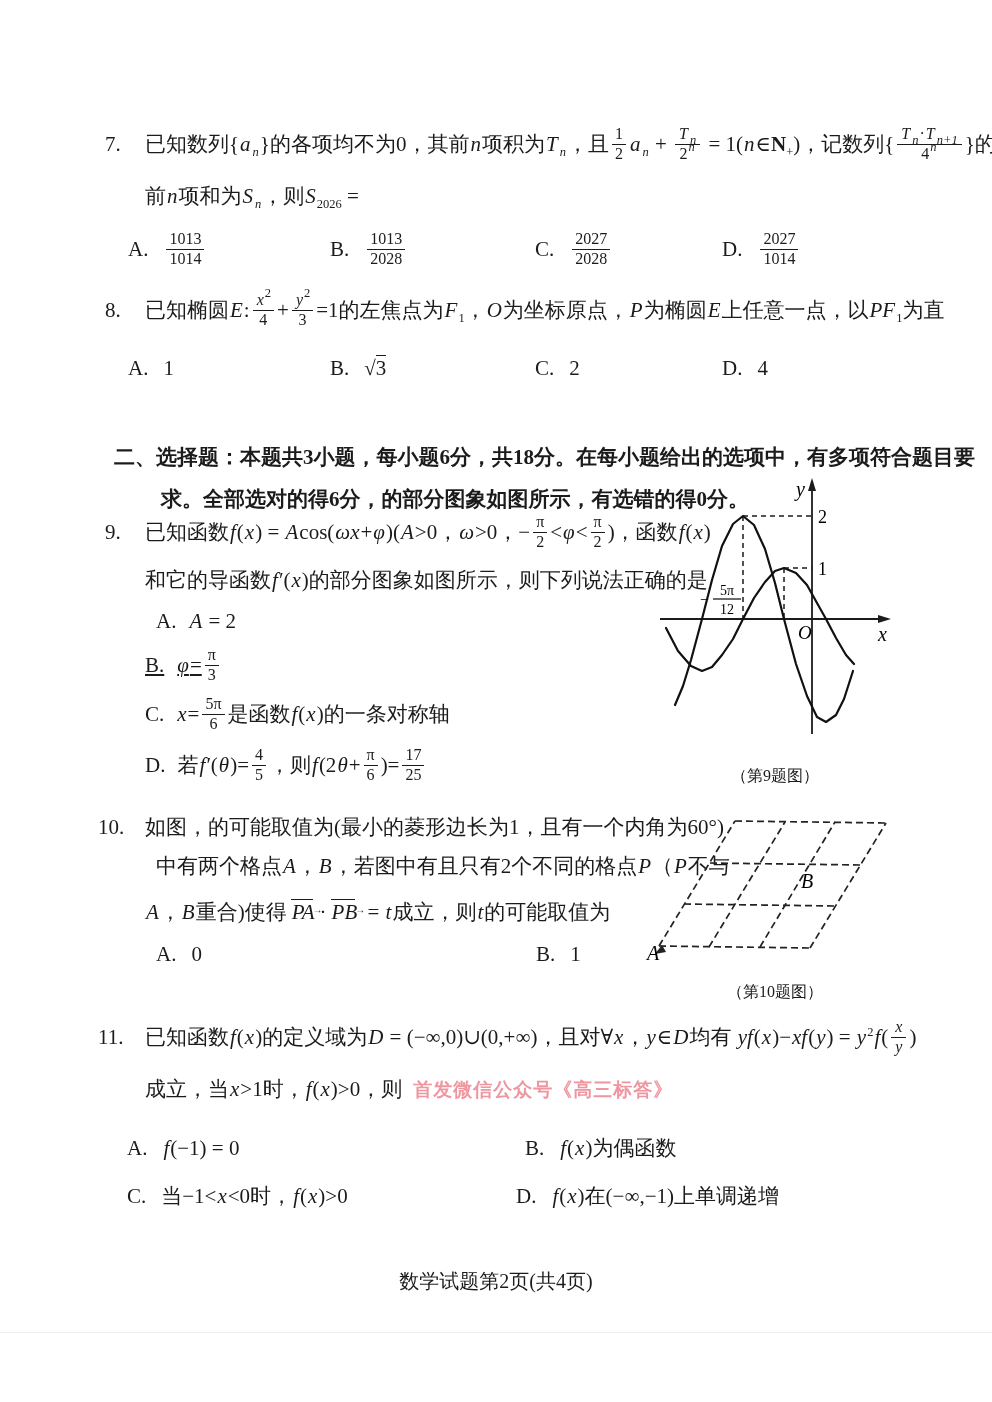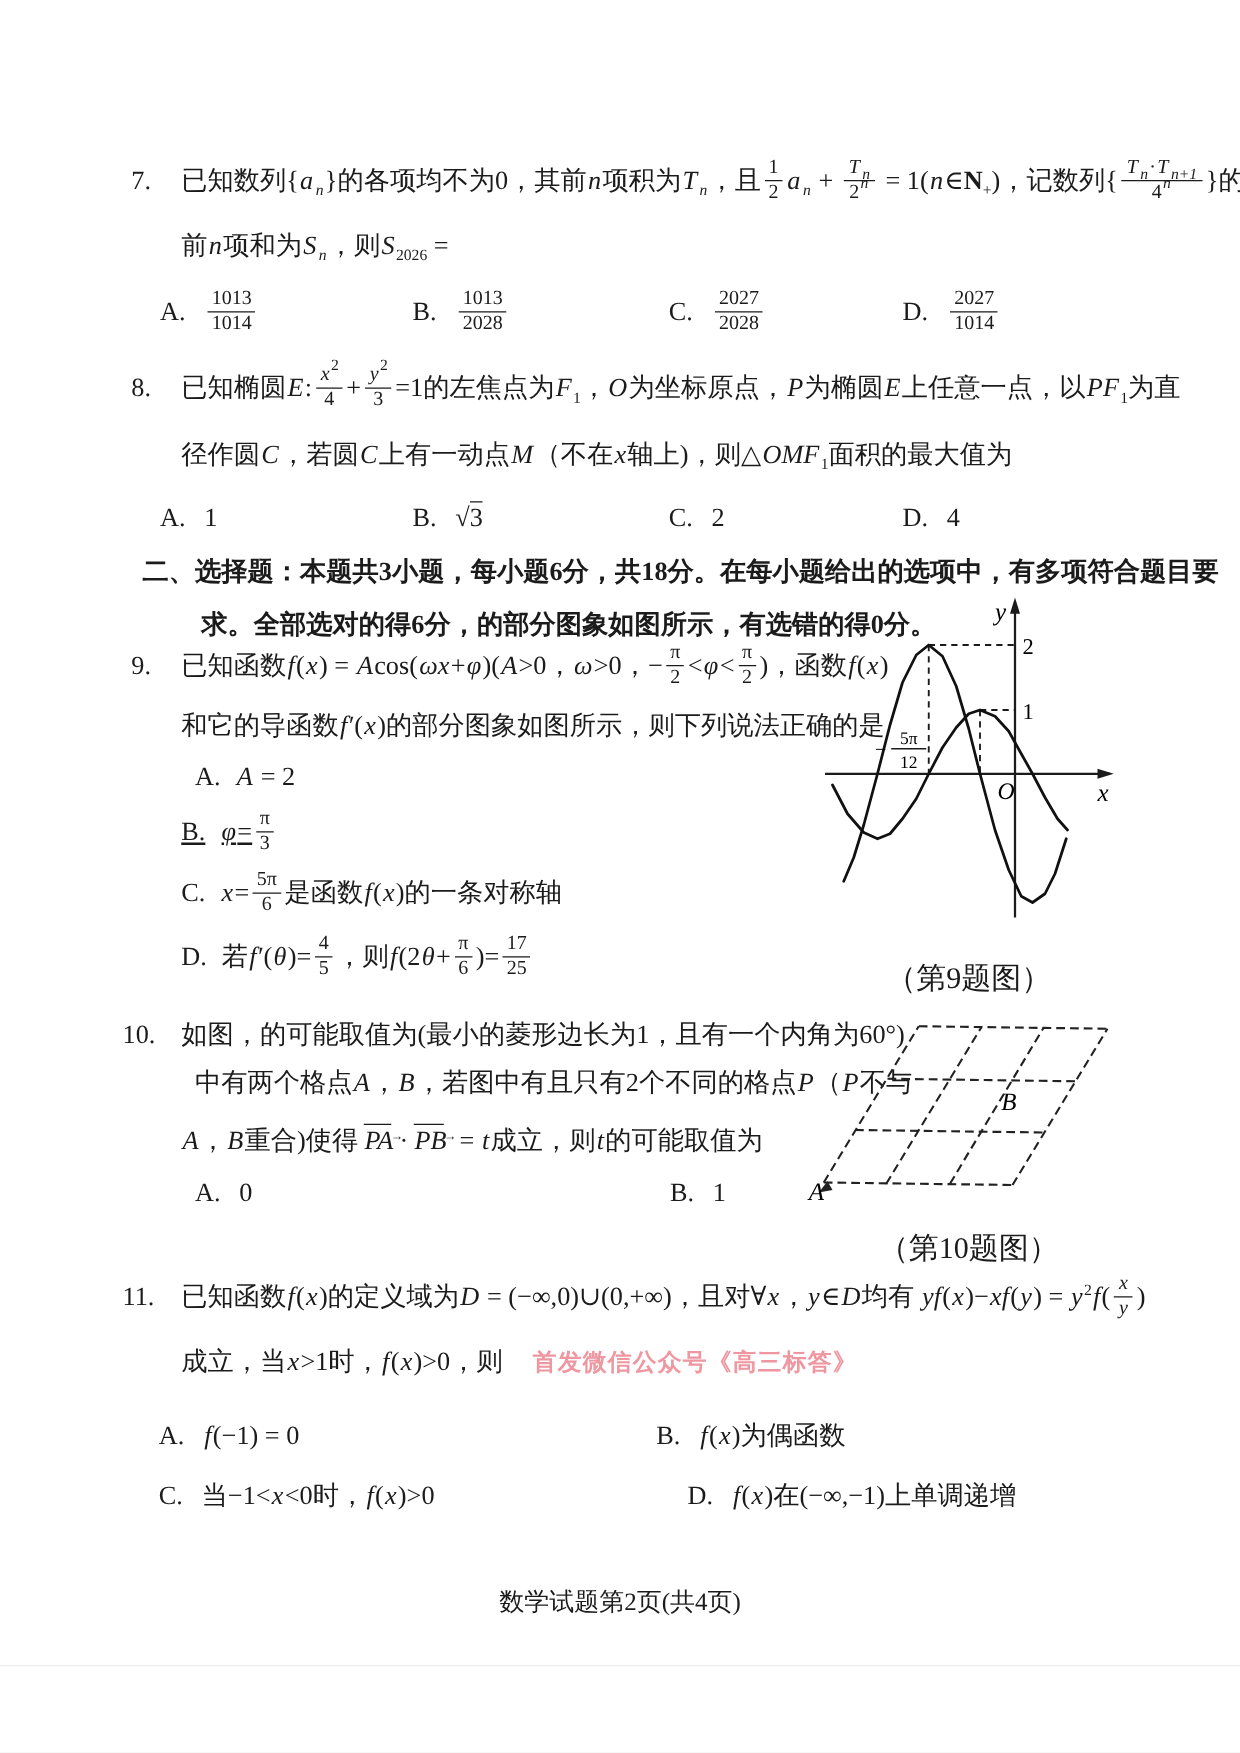--- a/index.html
+++ b/index.html
@@ -32,23 +32,23 @@
   .bd{font-weight:bold;}
   .ovl{border-top:1.4px solid #1b1b1b;}
   .vec{font-style:italic;position:relative;margin:0 4px;padding:0 1px;}
   .vec::before{content:"";position:absolute;left:0;right:3px;top:-1px;border-top:1.3px solid #1b1b1b;}
   .vec::after{content:"→";position:absolute;right:-7px;top:-12px;font-size:10px;font-style:normal;}
   .optrow{position:relative;}
   .opt{position:absolute;top:0;white-space:nowrap;}
   .olabel{margin-right:15px;}
   .p9opt{white-space:nowrap;}
   .p9opt .olabel{margin-right:12px;}
-  .wm{color:#ee97a0;font-family:"Liberation Sans","DejaVu Sans",sans-serif;font-size:19px;margin-left:24px;letter-spacing:1px;font-weight:bold;}
+  .wm{color:#ee97a0;font-family:"Liberation Sans","DejaVu Sans",sans-serif;font-size:19px;margin-left:11px;letter-spacing:1px;font-weight:bold;}
   .fig{position:absolute;}
-  .figcap{text-align:center;font-size:24px;white-space:nowrap;}
+  .figcap{text-align:center;font-size:16px;white-space:nowrap;}
   svg text{font-family:"Liberation Serif","DejaVu Serif",serif;}
   .svgit{font-style:italic;}
   .footer{position:absolute;top:1268px;left:0;width:100%;text-align:center;font-size:20px;}
   .scanline{position:absolute;left:0;right:0;top:1332px;border-top:1px solid #ededed;}
 </style>
 </head>
 <body>
 
 <div class="page">
 
@@ -63,21 +63,20 @@
       <span class="opt" style="left:225px"><span class="olabel">B.</span><span><span class="frac"><span class="num"><span class="t">1013</span></span><span class="den"><span class="t">2028</span></span></span></span></span>
       <span class="opt" style="left:430px"><span class="olabel">C.</span><span><span class="frac"><span class="num"><span class="t">2027</span></span><span class="den"><span class="t">2028</span></span></span></span></span>
       <span class="opt" style="left:617px"><span class="olabel">D.</span><span><span class="frac"><span class="num"><span class="t">2027</span></span><span class="den"><span class="t">1014</span></span></span></span></span>
     </div>
   </div>
 
   <div class="block" style="top:280px;left:105px;width:830px">
     <span class="pnum lh60">8.</span>
     <div class="pbody">
       <div class="mline lh60"><span class="t">已知椭圆</span><span class="it">E</span><span class="t">:</span><span class="frac"><span class="num"><span class="it">x</span><sup>2</sup></span><span class="den"><span class="t">4</span></span></span><span class="t">+</span><span class="frac"><span class="num"><span class="it">y</span><sup>2</sup></span><span class="den"><span class="t">3</span></span></span><span class="t">=1的左焦点为</span><span class="it">F</span><sub>1</sub><span class="t">，</span><span class="it">O</span><span class="t">为坐标原点，</span><span class="it">P</span><span class="t">为椭圆</span><span class="it">E</span><span class="t">上任意一点，以</span><span class="it">PF</span><sub>1</sub><span class="t">为直</span></div>
-      <div class="mline lh46"><span class="t">径作圆</span><span class="it">C</span><span class="t">，若圆</span><span class="it">C</span><span class="t">上有一动点</span><span class="it">M</span><span class="t">（不在</span><span class="it">x</span><span class="t">轴上)，则△</span><span class="it">OMF</span><sub>1</sub><span class="t">面积的最大值为</span></div>
     </div>
     <div class="optrow lh44" style="margin-top:6px">
       <span class="opt" style="left:23px"><span class="olabel">A.</span><span><span class="t">1</span></span></span>
       <span class="opt" style="left:225px"><span class="olabel">B.</span><span><span class="t">√</span><span class="ovl">3</span></span></span>
       <span class="opt" style="left:430px"><span class="olabel">C.</span><span><span class="t">2</span></span></span>
       <span class="opt" style="left:617px"><span class="olabel">D.</span><span><span class="t">4</span></span></span>
     </div>
   </div>
 
   <div class="block" style="top:436px;left:98px;width:840px">
@@ -163,20 +162,20 @@
     <div class="pbody47">
       <div class="mline lh58"><span class="t">已知函数</span><span class="it">f</span><span class="t">(</span><span class="it">x</span><span class="t">)的定义域为</span><span class="it">D</span><span class="t"> = (−∞,0)∪(0,+∞)，且对∀</span><span class="it">x</span><span class="t">，</span><span class="it">y</span><span class="t">∈</span><span class="it">D</span><span class="t">均有 </span><span class="it">yf</span><span class="t">(</span><span class="it">x</span><span class="t">)−</span><span class="it">xf</span><span class="t">(</span><span class="it">y</span><span class="t">) = </span><span class="it">y</span><sup>2</sup><span class="it">f</span><span class="t">(</span><span class="frac"><span class="num"><span class="it">x</span></span><span class="den"><span class="it">y</span></span></span><span class="t">)</span></div>
       <div class="mline lh46"><span><span class="t">成立，当</span><span class="it">x</span><span class="t">&gt;1时，</span><span class="it">f</span><span class="t">(</span><span class="it">x</span><span class="t">)&gt;0，则</span></span><span class="wm">首发微信公众号《高三标答》</span></div>
     </div>
     <div class="optrow lh44" style="margin-top:14px">
       <span class="opt" style="left:29px"><span class="olabel">A.</span><span><span class="it">f</span><span class="t">(−1) = 0</span></span></span>
       <span class="opt" style="left:427px"><span class="olabel">B.</span><span><span class="it">f</span><span class="t">(</span><span class="it">x</span><span class="t">)为偶函数</span></span></span>
     </div>
     <div class="optrow lh44" style="margin-top:4px">
       <span class="opt" style="left:29px"><span class="olabel">C.</span><span><span class="t">当−1&lt;</span><span class="it">x</span><span class="t">&lt;0时，</span><span class="it">f</span><span class="t">(</span><span class="it">x</span><span class="t">)&gt;0</span></span></span>
-      <span class="opt" style="left:452px"><span class="olabel">D.</span><span><span class="it">f</span><span class="t">(</span><span class="it">x</span><span class="t">)在(−∞,−1)上单调递增</span></span></span>
+      <span class="opt" style="left:418px"><span class="olabel">D.</span><span><span class="it">f</span><span class="t">(</span><span class="it">x</span><span class="t">)在(−∞,−1)上单调递增</span></span></span>
     </div>
   </div>
 
   <div class="footer">数学试题第2页(共4页)</div>
   <div class="scanline"></div>
 
 </div>
 
 </body></html>

